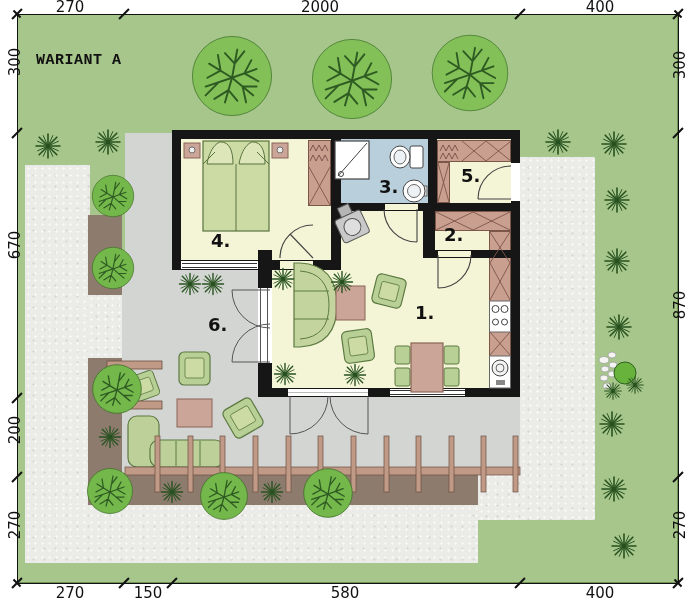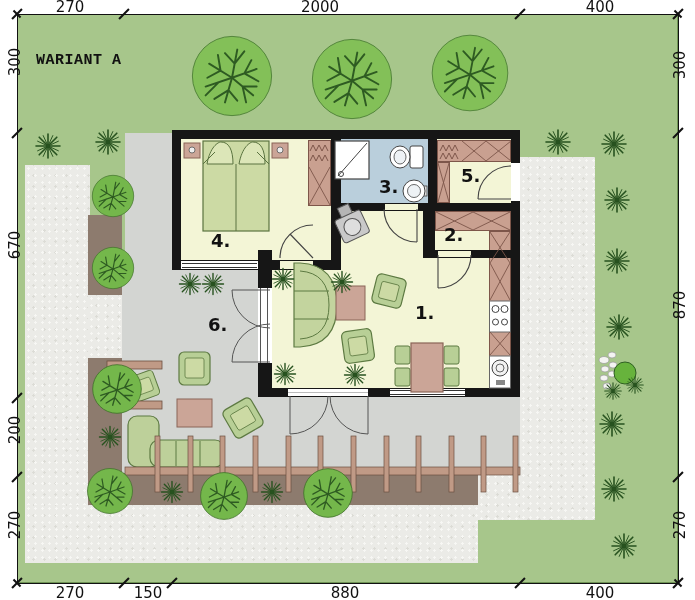--- a/index.html
+++ b/index.html
@@ -422,21 +422,21 @@
   <div class="abs tick z15" style="left:165px;top:582px;"></div>
   <div class="abs tick z15" style="left:513px;top:582px;"></div>
   <div class="abs tick z15" style="left:671px;top:582px;"></div>
   <div class="abs tick2 z15" style="left:673px;top:582px;"></div>
 
   <div class="abs dim z15" style="left:40px;top:0;width:60px;">270</div>
   <div class="abs dim z15" style="left:285px;top:0;width:70px;">2000</div>
   <div class="abs dim z15" style="left:570px;top:0;width:60px;">400</div>
   <div class="abs dim z15" style="left:40px;top:586px;width:60px;">270</div>
   <div class="abs dim z15" style="left:118px;top:586px;width:60px;">150</div>
-  <div class="abs dim z15" style="left:315px;top:586px;width:60px;">880</div>
+  <div class="abs dim z15" style="left:315px;top:586px;width:60px;">580</div>
   <div class="abs dim z15" style="left:570px;top:586px;width:60px;">400</div>
   <div class="abs dim dimv z15" style="left:-5px;top:55px;width:40px;">300</div>
   <div class="abs dim dimv z15" style="left:-5px;top:238px;width:40px;">670</div>
   <div class="abs dim dimv z15" style="left:-5px;top:423px;width:40px;">200</div>
   <div class="abs dim dimv z15" style="left:-5px;top:518px;width:40px;">270</div>
   <div class="abs dim dimv z15" style="left:660px;top:58px;width:40px;">300</div>
   <div class="abs dim dimv z15" style="left:660px;top:298px;width:40px;">870</div>
   <div class="abs dim dimv z15" style="left:660px;top:518px;width:40px;">270</div>
 
 </div>

